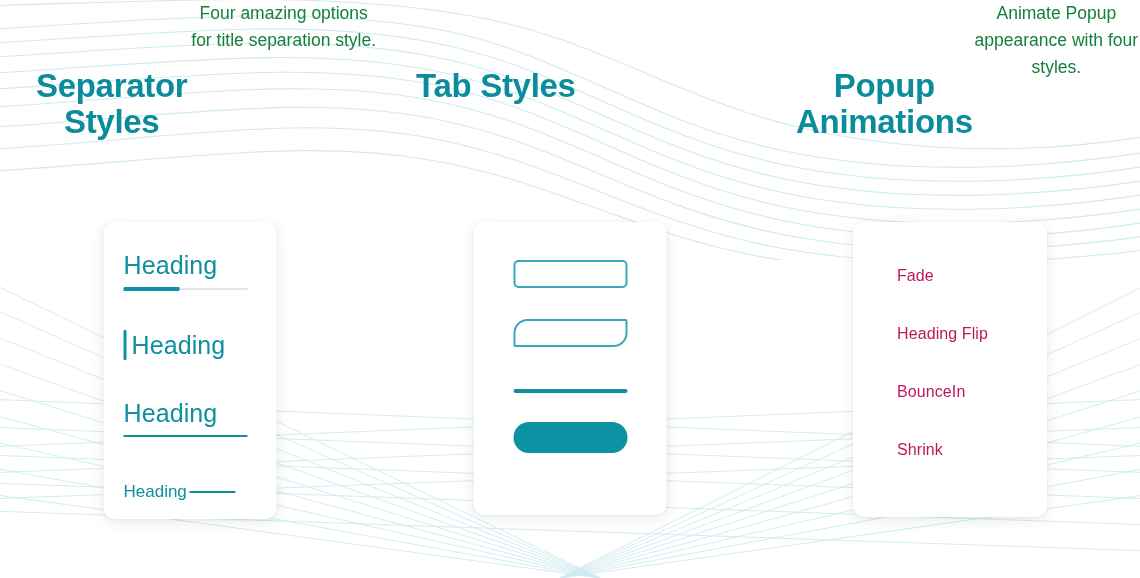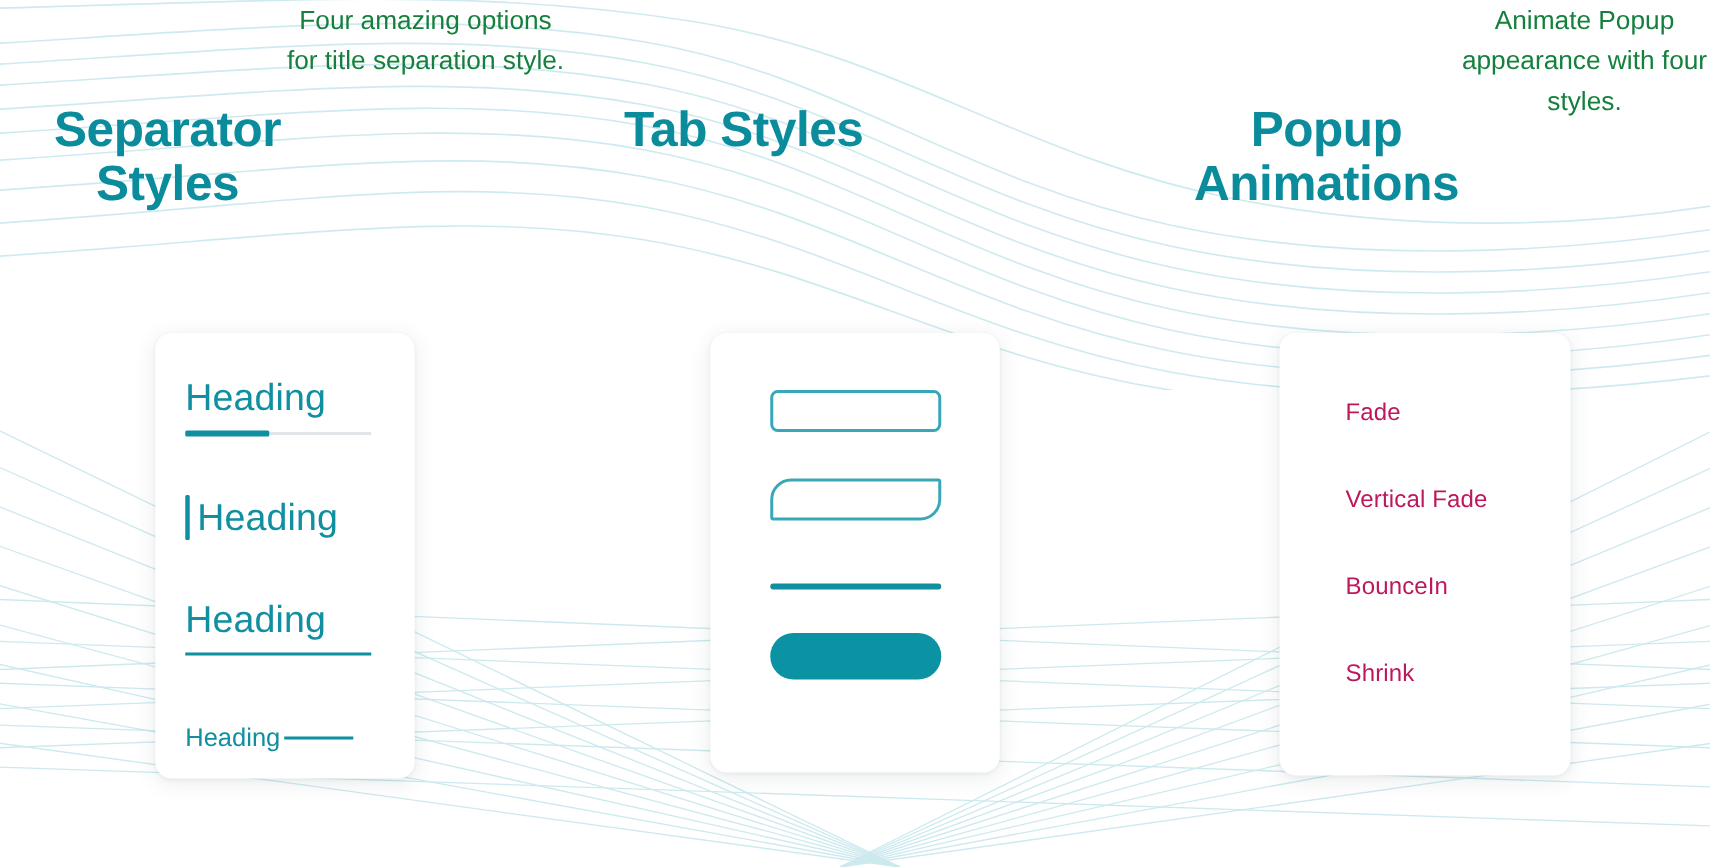--- a/index.html
+++ b/index.html
@@ -336,21 +336,21 @@
       </div>
     </div>
 
     <div class="column">
       <div class="col-title">Popup Animations</div>
       <div class="col-subtitle">Animate Popup appearance with four styles.</div>
 
       <div class="card card-popup">
         <div class="popup-list">
           <div class="popup-item">Fade</div>
-          <div class="popup-item">Vertical Fade</div>
+          <div class="popup-item">Heading Flip</div>
           <div class="popup-item">BounceIn</div>
           <div class="popup-item">Shrink</div>
         </div>
       </div>
     </div>
 
   </div>
 </div>
 
 </body></html>

